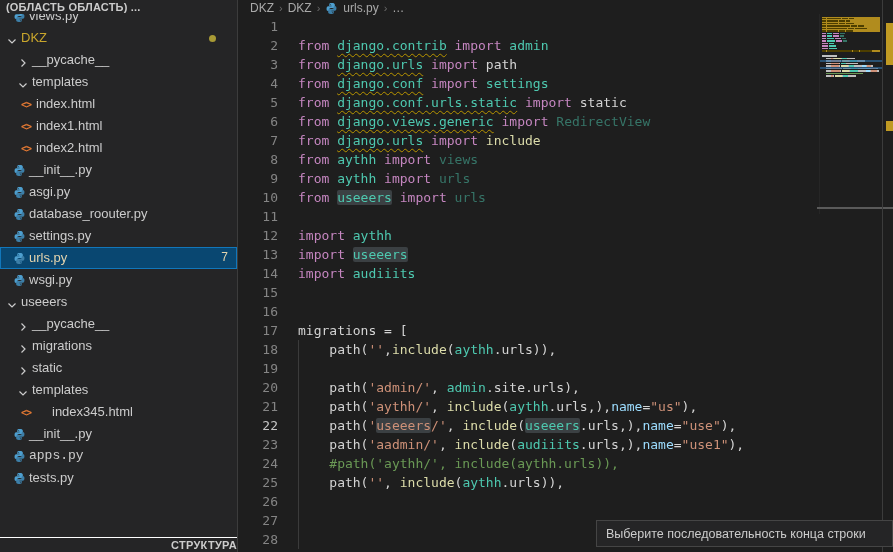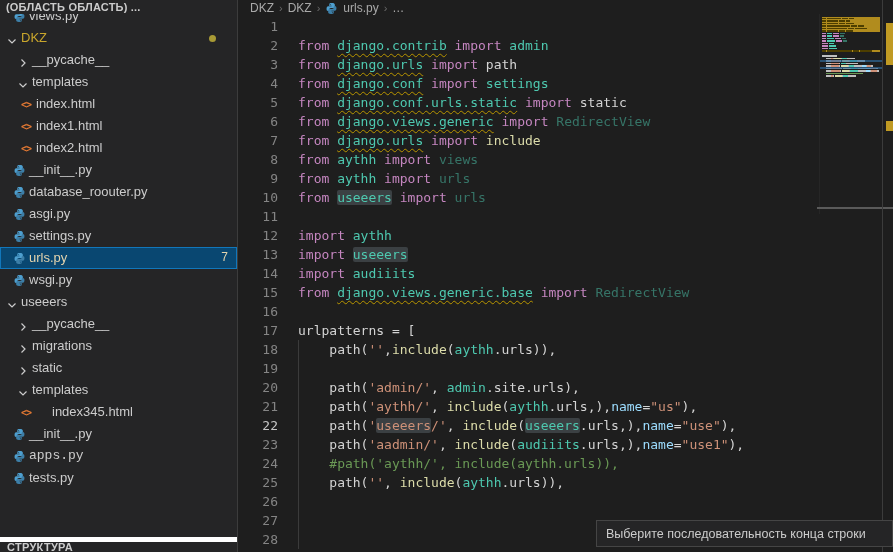--- a/index.html
+++ b/index.html
@@ -18,21 +18,21 @@
   .trow.sel{background:#094771;box-shadow:inset 0 0 0 1px #1177bb;}
   .tlabel{position:absolute;top:3px;font-size:13px;color:#cccccc;white-space:nowrap;}
   .tlabel.warn{color:#c9a62c;}
   .trow.sel .tlabel{color:#e3d4ae;}
   .chev{position:absolute;top:5px;width:12px;height:12px;}
   .ficon{position:absolute;top:4px;width:14px;height:14px;display:flex;align-items:center;justify-content:center;}
   .html-ic{color:#e37933;font-size:10px;font-weight:bold;font-family:"DejaVu Sans Mono",monospace;letter-spacing:-1px;}
   .badge{position:absolute;right:9px;top:3px;font-size:12px;color:#e3d4ae;}
   .dot{position:absolute;right:21px;top:8px;width:7px;height:7px;border-radius:50%;background:#a89a35;}
   .sb-footer{position:absolute;left:0;bottom:0;width:237px;height:15px;background:#252526;
-             border-top:5px solid #ffffff;display:flex;align-items:center;padding-left:7px;box-sizing:border-box;}
+             border-top:1px solid #ffffff;display:flex;align-items:center;padding-left:7px;box-sizing:border-box;justify-content:flex-end;}
   .sb-footer span{font-size:11px;font-weight:bold;color:#cccccc;letter-spacing:.3px;}
 
   
   .editor{position:absolute;left:237px;top:0;width:656px;height:552px;background:#1e1e1e;border-left:1px solid #3c3c3c;box-sizing:border-box;}
   .breadcrumb{position:absolute;left:0;top:0;height:16px;display:flex;align-items:center;padding-left:12px;
               font-size:12px;color:#a9a9a9;gap:5px;white-space:nowrap;}
   .bc-sep{color:#6b6b6b;font-size:11px;}
   .code-lines{position:absolute;left:0;top:17px;width:656px;}
   .cl{position:absolute;left:0;height:19px;width:656px;font-family:"DejaVu Sans Mono",monospace;font-size:13px;line-height:19px;white-space:pre;}
   .ln{position:absolute;left:0;width:40px;text-align:right;color:#858585;user-select:none;}
@@ -118,30 +118,30 @@
           </span>
           <span class="tlabel" style="left: 29px;">__init__.py</span>
         </div>
         <div class="trow">
           <span class="ficon" style="left: 12px;">
             <svg width="13" height="13" viewBox="0 0 16 16">
               <path fill="#4e9fcf" d="M7.9 1.2c-1.9 0-3 .8-3 2.1v1.4h3.2v.6H3.9c-1.3 0-2 1.2-2 2.9 0 1.6.6 2.8 1.9 2.8h1.3V9.4c0-1.2 1-2.1 2.2-2.1h3c1 0 1.8-.8 1.8-1.8V3.3c0-1.3-1.4-2.1-3.2-2.1zM6.3 2.4a.64.64 0 1 1 0 1.3.64.64 0 0 1 0-1.3z"></path>
               <path fill="#3d7fa8" d="M8.1 14.8c1.9 0 3-.8 3-2.1v-1.4H7.9v-.6h4.2c1.3 0 2-1.2 2-2.9 0-1.6-.6-2.8-1.9-2.8h-1.3v1.6c0 1.2-1 2.1-2.2 2.1h-3c-1 0-1.8.8-1.8 1.8v2.2c0 1.3 1.4 2.1 3.2 2.1zm1.6-1.2a.64.64 0 1 1 0-1.3.64.64 0 0 1 0 1.3z"></path>
             </svg>
           </span>
+          <span class="tlabel" style="left: 29px;">asgi.py</span>
+        </div>
+        <div class="trow">
+          <span class="ficon" style="left: 12px;">
+            <svg width="13" height="13" viewBox="0 0 16 16">
+              <path fill="#4e9fcf" d="M7.9 1.2c-1.9 0-3 .8-3 2.1v1.4h3.2v.6H3.9c-1.3 0-2 1.2-2 2.9 0 1.6.6 2.8 1.9 2.8h1.3V9.4c0-1.2 1-2.1 2.2-2.1h3c1 0 1.8-.8 1.8-1.8V3.3c0-1.3-1.4-2.1-3.2-2.1zM6.3 2.4a.64.64 0 1 1 0 1.3.64.64 0 0 1 0-1.3z"></path>
+              <path fill="#3d7fa8" d="M8.1 14.8c1.9 0 3-.8 3-2.1v-1.4H7.9v-.6h4.2c1.3 0 2-1.2 2-2.9 0-1.6-.6-2.8-1.9-2.8h-1.3v1.6c0 1.2-1 2.1-2.2 2.1h-3c-1 0-1.8.8-1.8 1.8v2.2c0 1.3 1.4 2.1 3.2 2.1zm1.6-1.2a.64.64 0 1 1 0-1.3.64.64 0 0 1 0 1.3z"></path>
+            </svg>
+          </span>
           <span class="tlabel" style="left: 29px;">database_roouter.py</span>
-        </div>
-        <div class="trow">
-          <span class="ficon" style="left: 12px;">
-            <svg width="13" height="13" viewBox="0 0 16 16">
-              <path fill="#4e9fcf" d="M7.9 1.2c-1.9 0-3 .8-3 2.1v1.4h3.2v.6H3.9c-1.3 0-2 1.2-2 2.9 0 1.6.6 2.8 1.9 2.8h1.3V9.4c0-1.2 1-2.1 2.2-2.1h3c1 0 1.8-.8 1.8-1.8V3.3c0-1.3-1.4-2.1-3.2-2.1zM6.3 2.4a.64.64 0 1 1 0 1.3.64.64 0 0 1 0-1.3z"></path>
-              <path fill="#3d7fa8" d="M8.1 14.8c1.9 0 3-.8 3-2.1v-1.4H7.9v-.6h4.2c1.3 0 2-1.2 2-2.9 0-1.6-.6-2.8-1.9-2.8h-1.3v1.6c0 1.2-1 2.1-2.2 2.1h-3c-1 0-1.8.8-1.8 1.8v2.2c0 1.3 1.4 2.1 3.2 2.1zm1.6-1.2a.64.64 0 1 1 0-1.3.64.64 0 0 1 0 1.3z"></path>
-            </svg>
-          </span>
-          <span class="tlabel" style="left: 29px;">asgi.py</span>
         </div>
         <div class="trow">
           <span class="ficon" style="left: 12px;">
             <svg width="13" height="13" viewBox="0 0 16 16">
               <path fill="#4e9fcf" d="M7.9 1.2c-1.9 0-3 .8-3 2.1v1.4h3.2v.6H3.9c-1.3 0-2 1.2-2 2.9 0 1.6.6 2.8 1.9 2.8h1.3V9.4c0-1.2 1-2.1 2.2-2.1h3c1 0 1.8-.8 1.8-1.8V3.3c0-1.3-1.4-2.1-3.2-2.1zM6.3 2.4a.64.64 0 1 1 0 1.3.64.64 0 0 1 0-1.3z"></path>
               <path fill="#3d7fa8" d="M8.1 14.8c1.9 0 3-.8 3-2.1v-1.4H7.9v-.6h4.2c1.3 0 2-1.2 2-2.9 0-1.6-.6-2.8-1.9-2.8h-1.3v1.6c0 1.2-1 2.1-2.2 2.1h-3c-1 0-1.8.8-1.8 1.8v2.2c0 1.3 1.4 2.1 3.2 2.1zm1.6-1.2a.64.64 0 1 1 0-1.3.64.64 0 0 1 0 1.3z"></path>
             </svg>
           </span>
           <span class="tlabel" style="left: 29px;">settings.py</span>
         </div>
@@ -290,23 +290,23 @@
         <div class="cl" style="top: 76px;"><span class="ln">5</span><span class="ct"><span class="tk-k">from</span><span class="tk-d"> </span><span class="tk-m sq">django.conf.urls.static</span><span class="tk-d"> </span><span class="tk-k">import</span><span class="tk-d"> </span><span class="tk-d">static</span></span></div>
         <div class="cl" style="top: 95px;"><span class="ln">6</span><span class="ct"><span class="tk-k">from</span><span class="tk-d"> </span><span class="tk-m sq">django.views.generic</span><span class="tk-d"> </span><span class="tk-k">import</span><span class="tk-d"> </span><span class="tk-md">RedirectView</span></span></div>
         <div class="cl" style="top: 114px;"><span class="ln">7</span><span class="ct"><span class="tk-k">from</span><span class="tk-d"> </span><span class="tk-m sq">django.urls</span><span class="tk-d"> </span><span class="tk-k">import</span><span class="tk-d"> </span><span class="tk-fn">include</span></span></div>
         <div class="cl" style="top: 133px;"><span class="ln">8</span><span class="ct"><span class="tk-k">from</span><span class="tk-d"> </span><span class="tk-m">aythh</span><span class="tk-d"> </span><span class="tk-k">import</span><span class="tk-d"> </span><span class="tk-md">views</span></span></div>
         <div class="cl" style="top: 152px;"><span class="ln">9</span><span class="ct"><span class="tk-k">from</span><span class="tk-d"> </span><span class="tk-m">aythh</span><span class="tk-d"> </span><span class="tk-k">import</span><span class="tk-d"> </span><span class="tk-md">urls</span></span></div>
         <div class="cl" style="top: 171px;"><span class="ln">10</span><span class="ct"><span class="tk-k">from</span><span class="tk-d"> </span><span class="tk-m wh">useeers</span><span class="tk-d"> </span><span class="tk-k">import</span><span class="tk-d"> </span><span class="tk-md">urls</span></span></div>
         <div class="cl" style="top: 190px;"><span class="ln">11</span></div>
         <div class="cl" style="top: 209px;"><span class="ln">12</span><span class="ct"><span class="tk-k">import</span><span class="tk-d"> </span><span class="tk-m">aythh</span></span></div>
         <div class="cl" style="top: 228px;"><span class="ln">13</span><span class="ct"><span class="tk-k">import</span><span class="tk-d"> </span><span class="tk-m wh">useeers</span></span></div>
         <div class="cl" style="top: 247px;"><span class="ln">14</span><span class="ct"><span class="tk-k">import</span><span class="tk-d"> </span><span class="tk-m">audiiits</span></span></div>
-        <div class="cl" style="top: 266px;"><span class="ln">15</span><span class="ct"><span class="tk-k">from</span><span class="tk-d"> </span><span class="tk-m sq">django.views.generic.base</span><span class="tk-d"> </span><span class="tk-k">import</span><span class="tk-d"> </span><span class="tk-md">RedirectView</span></span></div>
+        <div class="cl" style="top: 266px;"><span class="ln">15</span></div>
         <div class="cl" style="top: 285px;"><span class="ln">16</span><span class="ct"></span></div>
-        <div class="cl" style="top: 304px;"><span class="ln">17</span><span class="ct"><span class="tk-d">urlpatterns = [</span></span></div>
+        <div class="cl" style="top: 304px;"><span class="ln">17</span><span class="ct"><span class="tk-d">migrations = [</span></span></div>
         <div class="cl" style="top: 323px;"><span class="ln">18</span><span class="ct"><span class="tk-d">    path(</span><span class="tk-s">''</span><span class="tk-d">,</span><span class="tk-fn">include</span><span class="tk-d">(</span><span class="tk-m">aythh</span><span class="tk-d">.urls)),</span></span></div>
         <div class="cl" style="top: 342px;"><span class="ln">19</span></div>
         <div class="cl" style="top: 361px;"><span class="ln">20</span><span class="ct"><span class="tk-d">    path(</span><span class="tk-s">'admin/'</span><span class="tk-d">, </span><span class="tk-m">admin</span><span class="tk-d">.site.urls),</span></span></div>
         <div class="cl" style="top: 380px;"><span class="ln">21</span><span class="ct"><span class="tk-d">    path(</span><span class="tk-s">'aythh/'</span><span class="tk-d">, </span><span class="tk-fn">include</span><span class="tk-d">(</span><span class="tk-m">aythh</span><span class="tk-d">.urls,),</span><span class="tk-n">name</span><span class="tk-d">=</span><span class="tk-s">"us"</span><span class="tk-d">),</span></span></div>
         <div class="cl" style="top: 399px;"><span class="ln act">22</span><span class="ct"><span class="tk-d">    path(</span><span class="tk-s">'</span><span class="tk-s wh">useeers</span><span class="tk-s">/'</span><span class="tk-d">, </span><span class="tk-fn">include</span><span class="tk-d">(</span><span class="tk-m wh">useeers</span><span class="tk-d">.urls,),</span><span class="tk-n">name</span><span class="tk-d">=</span><span class="tk-s">"use"</span><span class="tk-d">),</span></span></div>
         <div class="cl" style="top: 418px;"><span class="ln">23</span><span class="ct"><span class="tk-d">    path(</span><span class="tk-s">'aadmin/'</span><span class="tk-d">, </span><span class="tk-fn">include</span><span class="tk-d">(</span><span class="tk-m">audiiits</span><span class="tk-d">.urls,),</span><span class="tk-n">name</span><span class="tk-d">=</span><span class="tk-s">"use1"</span><span class="tk-d">),</span></span></div>
         <div class="cl" style="top: 437px;"><span class="ln">24</span><span class="ct"><span class="tk-c">    #path('aythh/', include(aythh.urls)),</span></span></div>
         <div class="cl" style="top: 456px;"><span class="ln">25</span><span class="ct"><span class="tk-d">    path(</span><span class="tk-s">''</span><span class="tk-d">, </span><span class="tk-fn">include</span><span class="tk-d">(</span><span class="tk-m">aythh</span><span class="tk-d">.urls)),</span></span></div>
         <div class="cl" style="top: 475px;"><span class="ln">26</span><span class="ct"></span></div>
         <div class="cl" style="top: 494px;"><span class="ln">27</span><span class="ct"></span></div>

